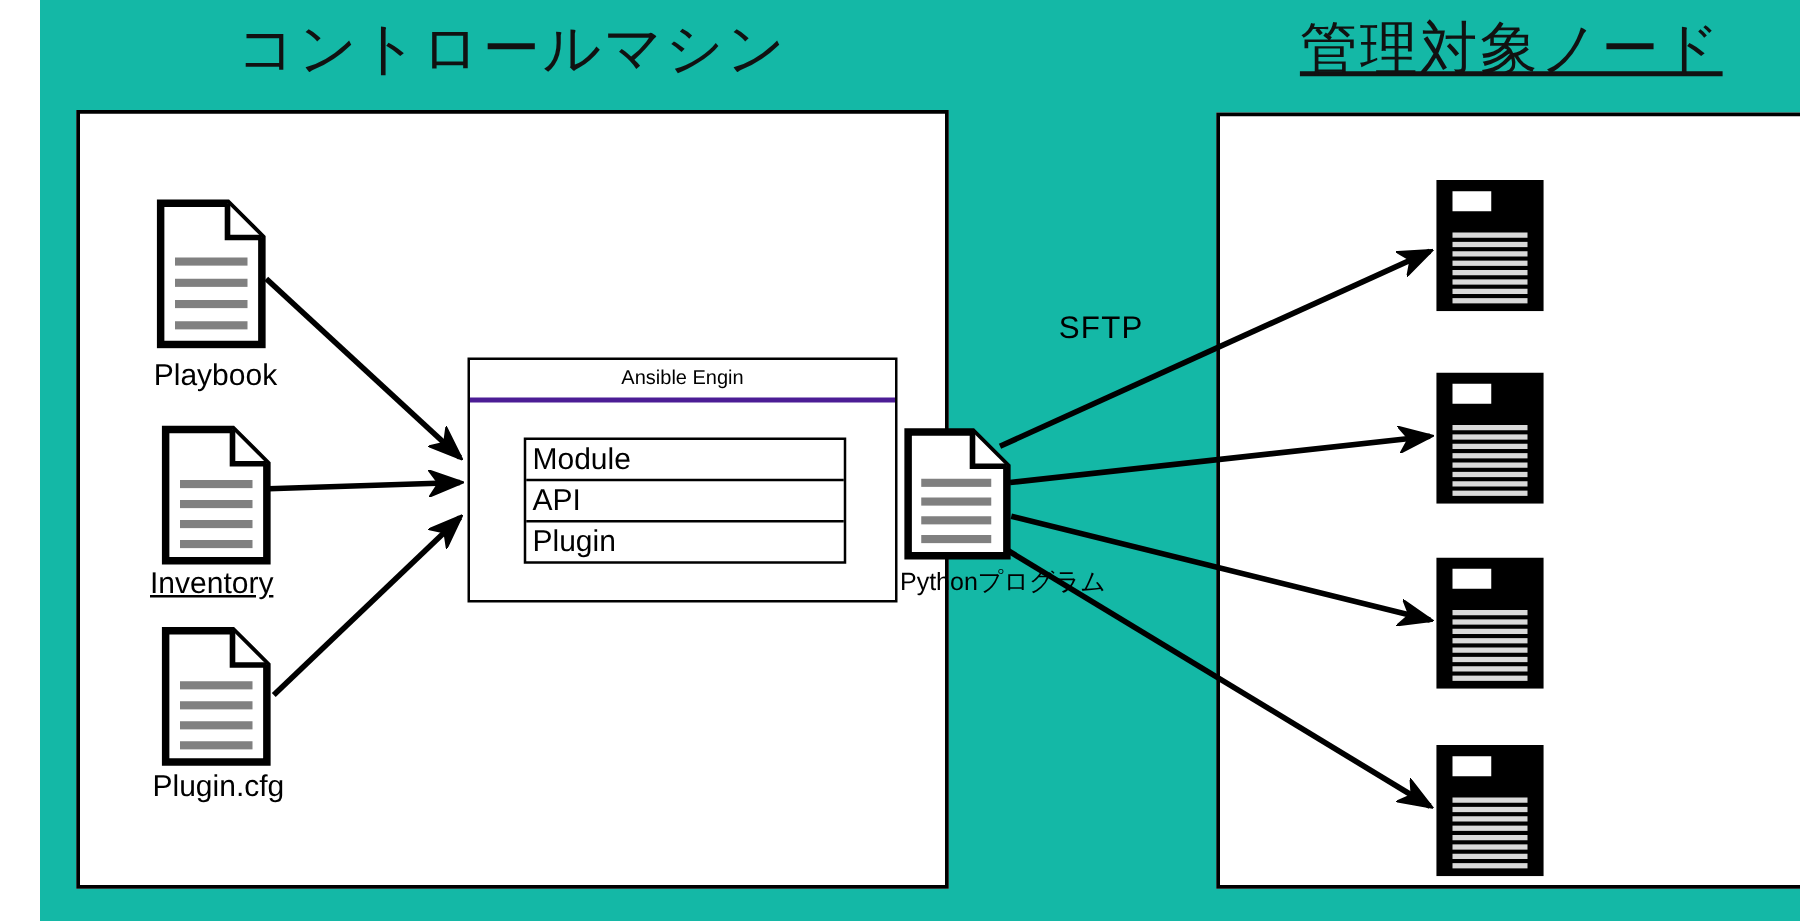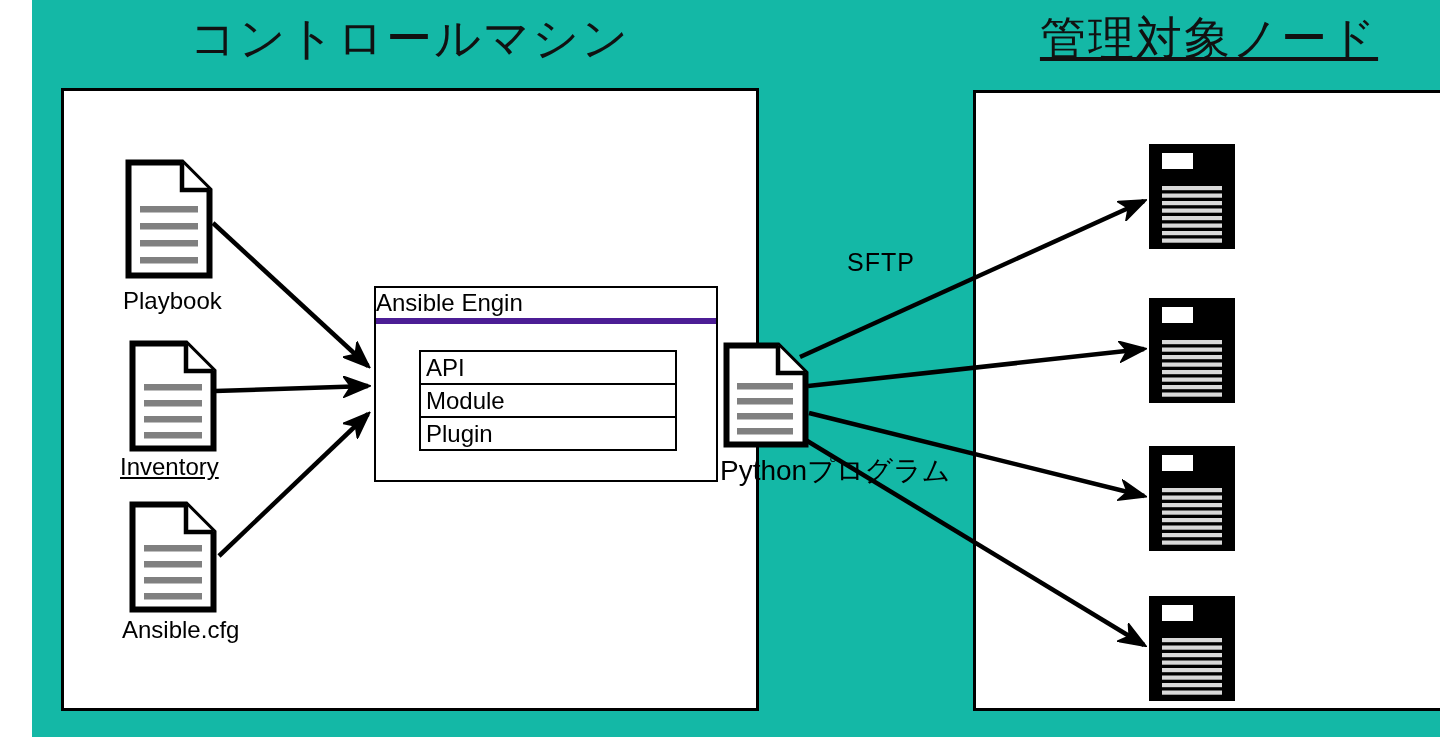--- a/index.html
+++ b/index.html
@@ -14,37 +14,37 @@
   .title-left{left:29px;width:698px;top:8px;}
   .title-right{left:941px;width:472px;top:8px;text-decoration:underline;}
   .big-box{position:absolute;border:3px solid #000;background:#fff;box-sizing:border-box;}
   .left-box{left:29px;top:88px;width:698px;height:623px;}
   .right-box{left:941px;top:90px;width:472px;height:621px;}
   .engine-box{
     position:absolute;left:342px;top:286px;width:344px;height:196px;
     border:2px solid #000;background:#fff;box-sizing:border-box;z-index:3;
   }
   .engine-title{
-    height:30px;line-height:30px;border-bottom:6px solid #4c1d95;text-align:left;
-    font-size:24px;
+    height:30px;line-height:30px;border-bottom:4px solid #4c1d95;text-align:center;
+    font-size:16px;
   }
   .engine-table{
     position:absolute;left:43px;top:62px;width:258px;border:2px solid #000;
     box-sizing:border-box;background:#fff;
   }
   .engine-row{
     height:31px;line-height:31px;font-size:24px;padding-left:5px;
     border-bottom:2px solid #000;
   }
   .engine-row:last-child{border-bottom:none;border-radius:12px;}
   .doc-icon{position:absolute;z-index:4;}
   .doc-label{
     position:absolute;font-size:24px;white-space:nowrap;z-index:4;color:#000;text-align:right;
   }
-  .jp-label{font-size:28px;}
+  .jp-label{font-size:20px;}
   .sftp-label{
     position:absolute;left:815px;top:248px;font-size:25px;letter-spacing:1px;z-index:5;
   }
   .arrows{position:absolute;left:0;top:0;width:1440px;height:737px;z-index:2;pointer-events:none;}
   .node-icon{position:absolute;left:1117px;z-index:4;}
 </style>
 </head>
 <body>
 
 <div class="canvas">
@@ -68,22 +68,22 @@
       <line x1="768" y1="357" x2="1112" y2="201" marker-end="url(#ah)"></line>
       <line x1="776" y1="386" x2="1112" y2="349" marker-end="url(#ah)"></line>
       <line x1="777" y1="413" x2="1112" y2="496" marker-end="url(#ah)"></line>
       <line x1="772" y1="439" x2="1112" y2="645" marker-end="url(#ah)"></line>
     </g>
   </svg>
 
   <div class="engine-box">
     <div class="engine-title">Ansible Engin</div>
     <div class="engine-table">
+      <div class="engine-row">Module</div>
       <div class="engine-row">API</div>
-      <div class="engine-row">Module</div>
       <div class="engine-row">Plugin</div>
     </div>
   </div>
 
   <div class="doc-icon" style="left:93px;top:159px;">
     <svg width="88" height="120" viewBox="0 0 88 120" xmlns="http://www.w3.org/2000/svg">
       <path d="M3.5 3.5 H57 L84.5 31 V116.5 H3.5 Z" fill="#fff" stroke="#000" stroke-width="6"></path>
       <path d="M57 3.5 V31 H84.5" fill="#fff" stroke="#000" stroke-width="4.5"></path>
       <rect x="15" y="47" width="58" height="6.5" fill="#808080"></rect>
       <rect x="15" y="64" width="58" height="6.5" fill="#808080"></rect>
@@ -108,21 +108,21 @@
   <div class="doc-icon" style="left:97px;top:501px;">
     <svg width="88" height="112" viewBox="0 0 88 112" xmlns="http://www.w3.org/2000/svg">
       <path d="M3.5 3.5 H57 L84.5 31 V108.5 H3.5 Z" fill="#fff" stroke="#000" stroke-width="6"></path>
       <path d="M57 3.5 V31 H84.5" fill="#fff" stroke="#000" stroke-width="4.5"></path>
       <rect x="15" y="44" width="58" height="6.5" fill="#808080"></rect>
       <rect x="15" y="60" width="58" height="6.5" fill="#808080"></rect>
       <rect x="15" y="76" width="58" height="6.5" fill="#808080"></rect>
       <rect x="15" y="92" width="58" height="6.5" fill="#808080"></rect>
     </svg>
   </div>
-  <div class="doc-label" style="left:90px;top:616px;">Ansible.cfg</div>
+  <div class="doc-label" style="left:90px;top:616px;">Plugin.cfg</div>
 
   <div class="doc-icon" style="left:691px;top:342px;">
     <svg width="86" height="106" viewBox="0 0 86 106" xmlns="http://www.w3.org/2000/svg">
       <path d="M3.5 3.5 H55 L82.5 31 V102.5 H3.5 Z" fill="#fff" stroke="#000" stroke-width="6"></path>
       <path d="M55 3.5 V31 H82.5" fill="#fff" stroke="#000" stroke-width="4.5"></path>
       <rect x="14" y="41" width="56" height="6.5" fill="#808080"></rect>
       <rect x="14" y="56" width="56" height="6.5" fill="#808080"></rect>
       <rect x="14" y="71" width="56" height="6.5" fill="#808080"></rect>
       <rect x="14" y="86" width="56" height="6.5" fill="#808080"></rect>
     </svg>

